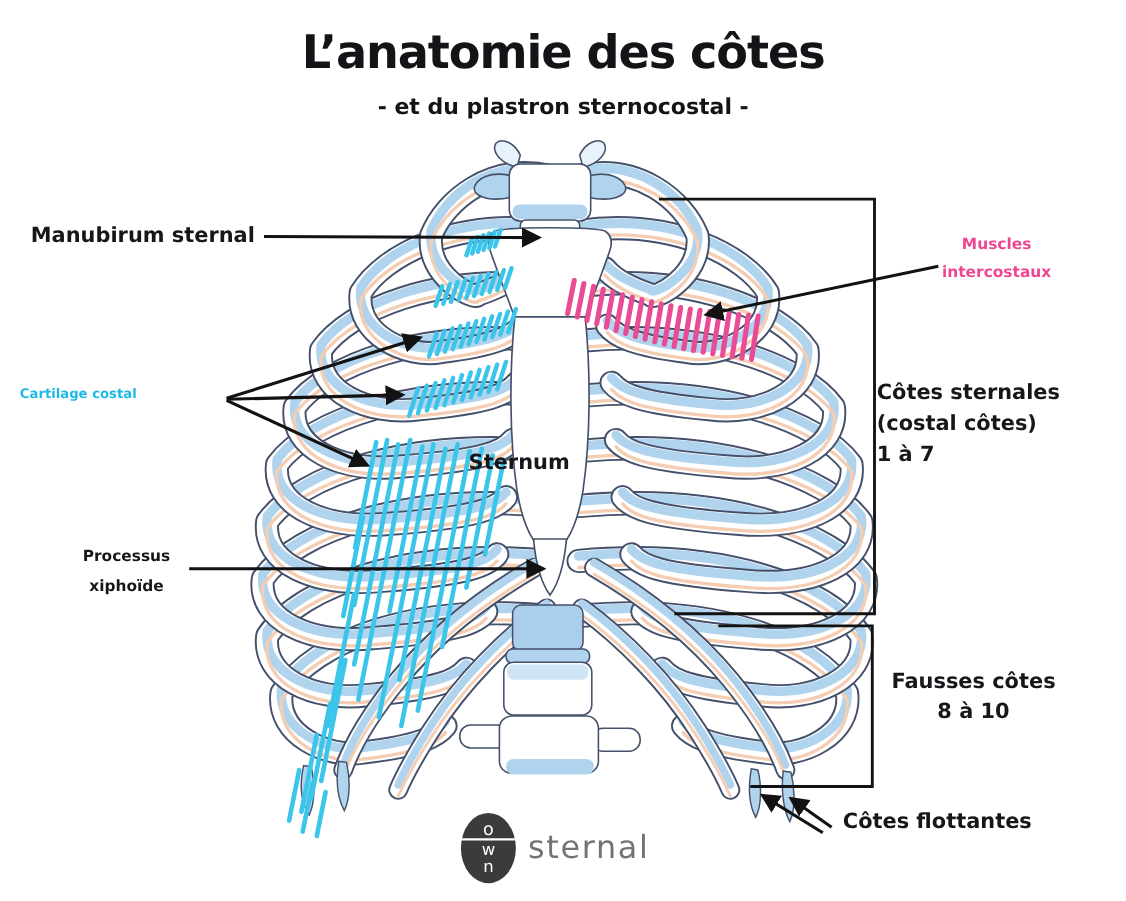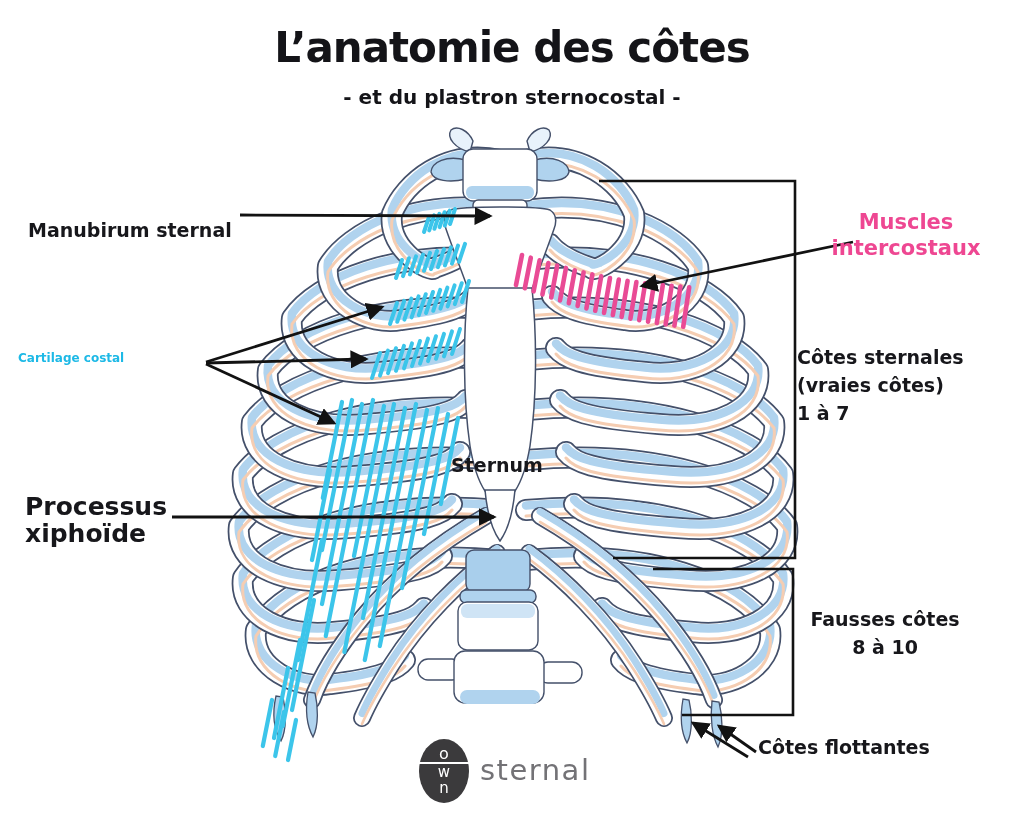--- a/index.html
+++ b/index.html
@@ -5,28 +5,28 @@
   * { margin:0; padding:0; box-sizing:border-box; }
   html,body { background:#ffffff; }
   #stage {
     position:relative; width:980px; height:819px; background:#ffffff;
     font-family:"DejaVu Sans", sans-serif; overflow:hidden;
   }
   #ribsvg { position:absolute; left:0; top:0; }
   .lbl { position:absolute; font-weight:bold; color:#17171b; line-height:1.32; }
   #title   { left:0; top:20px; width:1024px; text-align:center; font-size:42px; letter-spacing:-1px; color:#141418;}
   #subtitle{ left:0; top:84px; width:1024px; text-align:center; font-size:20px; color:#141418;}
-  #lbl-manubrium { left:28px;  top:202px; font-size:19px;margin-top:16px; }
+  #lbl-manubrium { left:28px;  top:202px; font-size:19px; }
   #lbl-cartilage { left:18px;  top:351px; font-size:12px; color:#1db9e6; }
-  #lbl-processus { left:25px;  top:493px; width:160px; text-align:left; font-size:25px; line-height:27px;}
-  #lbl-sternum   { left:451px; top:408px; font-size:19px;margin-top:45px; }
-  #lbl-muscles   { left:831px; top:209px; width:150px; text-align:center; font-size:21px; line-height:26px; color:#ee4792; }
+  #lbl-processus { left:35px;  top:493px; width:160px; text-align:center; font-size:14px; line-height:27px;}
+  #lbl-sternum   { left:426px; top:408px; font-size:19px; }
+  #lbl-muscles   { left:831px; top:209px; width:150px; text-align:center; font-size:14px; line-height:26px; color:#ee4792; }
   #lbl-sternales { left:797px; top:343px; width:180px; text-align:left; font-size:19px; line-height:28px;}
   #lbl-fausses   { left:795px; top:605px; width:180px; text-align:center; font-size:19px; line-height:28px;}
-  #lbl-flottantes{ left:758px; top:733px; width:180px; text-align:left; font-size:19px; line-height:28px;}
+  #lbl-flottantes{ left:758px; top:733px; width:180px; text-align:right; font-size:19px; line-height:28px;}
   #logo { position:absolute; left:414px; top:735px; width:260px; height:72px; }
   #logo-text { position:absolute; left:66px; top:18px; font-size:29px; font-weight:normal;
                color:#737276; letter-spacing:1.5px; }
 </style>
 </head>
 <body>
 
 <div id="stage">
 
   <svg id="ribsvg" width="1024" height="819" viewBox="0 0 1024 819">
@@ -488,21 +488,21 @@
     <div>Muscles</div>
     <div>intercostaux</div>
   </div>
 
   <div id="lbl-cartilage" class="lbl">Cartilage costal</div>
 
   <div id="lbl-sternum" class="lbl">Sternum</div>
 
   <div id="lbl-sternales" class="lbl">
     <div>Côtes sternales</div>
-    <div>(vraies côtes)</div>
+    <div>(costal côtes)</div>
     <div>1 à 7</div>
   </div>
 
   <div id="lbl-processus" class="lbl">
     <div>Processus</div>
     <div>xiphoïde</div>
   </div>
 
   <div id="lbl-fausses" class="lbl">
     <div>Fausses côtes</div>

